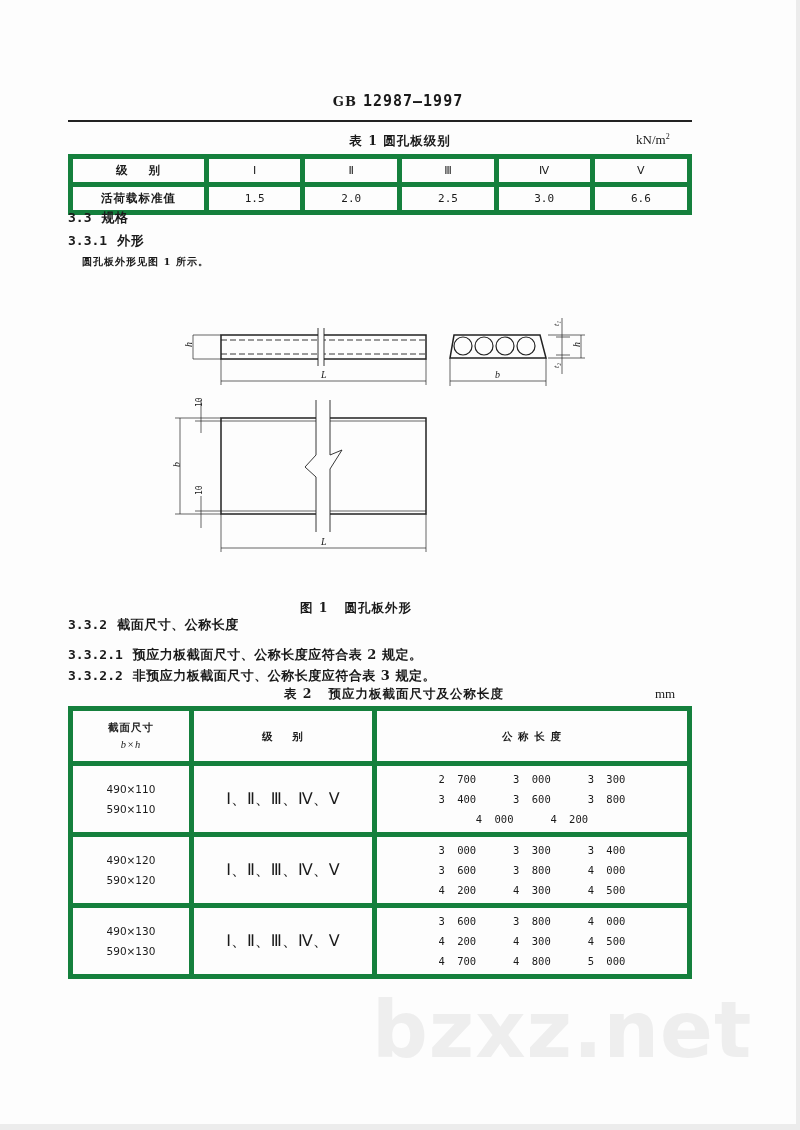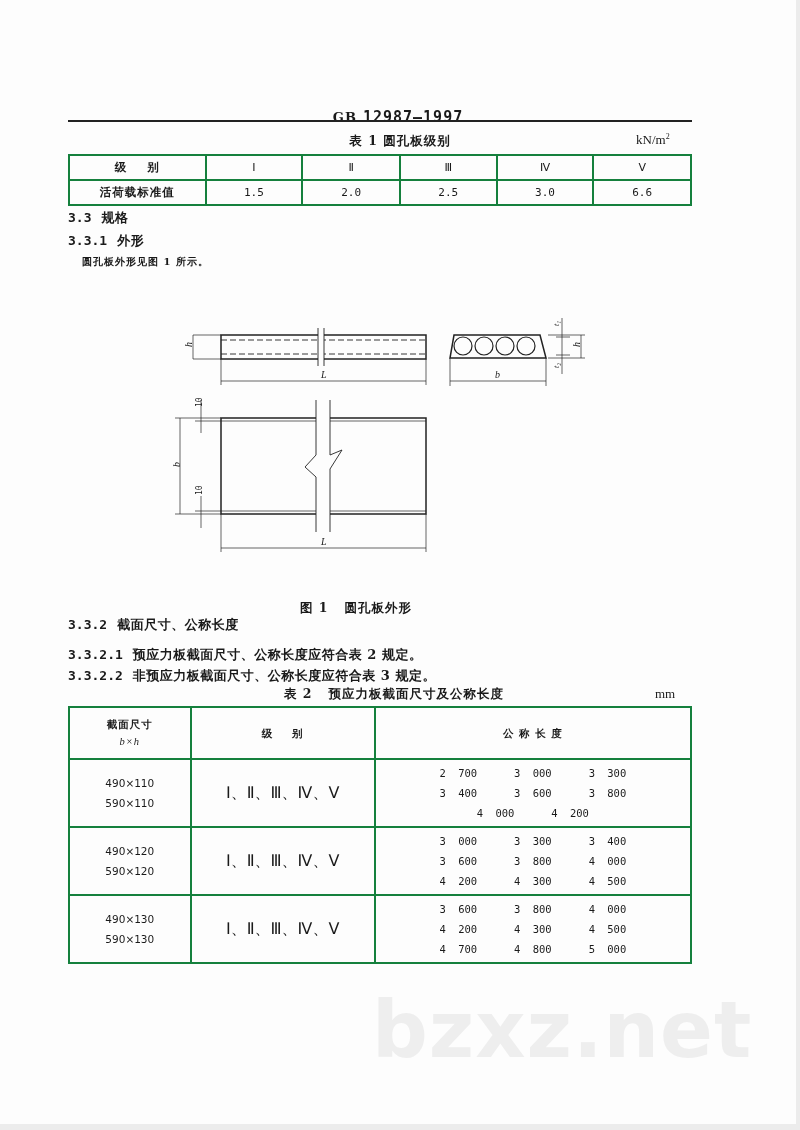--- a/index.html
+++ b/index.html
@@ -11,32 +11,32 @@
     position: relative;
     overflow: hidden;
   }
   .page {
     position: absolute; left: 0; top: 0;
     width: 796px; height: 1124px;
     background: #fdfdfd;
   }
   .abs { position: absolute; }
   .header-code {
-    left: 0; width: 796px; top: 108px; text-align: center;
+    left: 0; width: 796px; top: 92px; text-align: center;
     font-family: "DejaVu Sans Mono", "Liberation Mono", monospace;
     font-size: 15px; letter-spacing: 1px; font-weight: bold;
   }
   .header-code .gb { font-family: "DejaVu Serif", serif; font-weight: bold; font-size: 13px; margin-right: 6px; }
   .header-rule { left: 68px; top: 120px; width: 624px; height: 1.5px; background: #222; }
   .caption { font-size: 12.5px; font-weight: bold; letter-spacing: 1px; }
   .unit { font-size: 13px; font-family: "Liberation Serif", serif; }
   .unit sup { font-size: 8px; }
   table { border-collapse: collapse; position: absolute; }
   td, th {
-    border: 2px solid #15803d; text-align: center; font-weight: normal;
+    border: 5px solid #15803d; text-align: center; font-weight: normal;
     font-size: 11px; padding: 0;
   }
   .t1 { left: 68px; top: 154px; width: 624px; border: 1.5px solid #222; }
   .t1 td { height: 23px; font-family: "DejaVu Sans Mono", monospace; font-size: 11px; }
   .t1 td.lbl { font-family: "DejaVu Serif", serif; font-weight: bold; font-size: 11.5px; letter-spacing: 1px; }
   .sec { font-size: 13px; font-weight: bold; left: 68px; letter-spacing: 0.5px; }
   .sec .num { font-family: "DejaVu Sans Mono", monospace; font-weight: bold; margin-right: 10px; letter-spacing: 0; }
   .para { font-size: 10px; font-weight: bold; left: 82px; letter-spacing: 1px; }
   .t2 { left: 68px; top: 706px; width: 624px; border: 1.5px solid #222; }
   .t2 td { font-size: 10.5px; line-height: 20px; font-family: "DejaVu Sans", sans-serif; }

